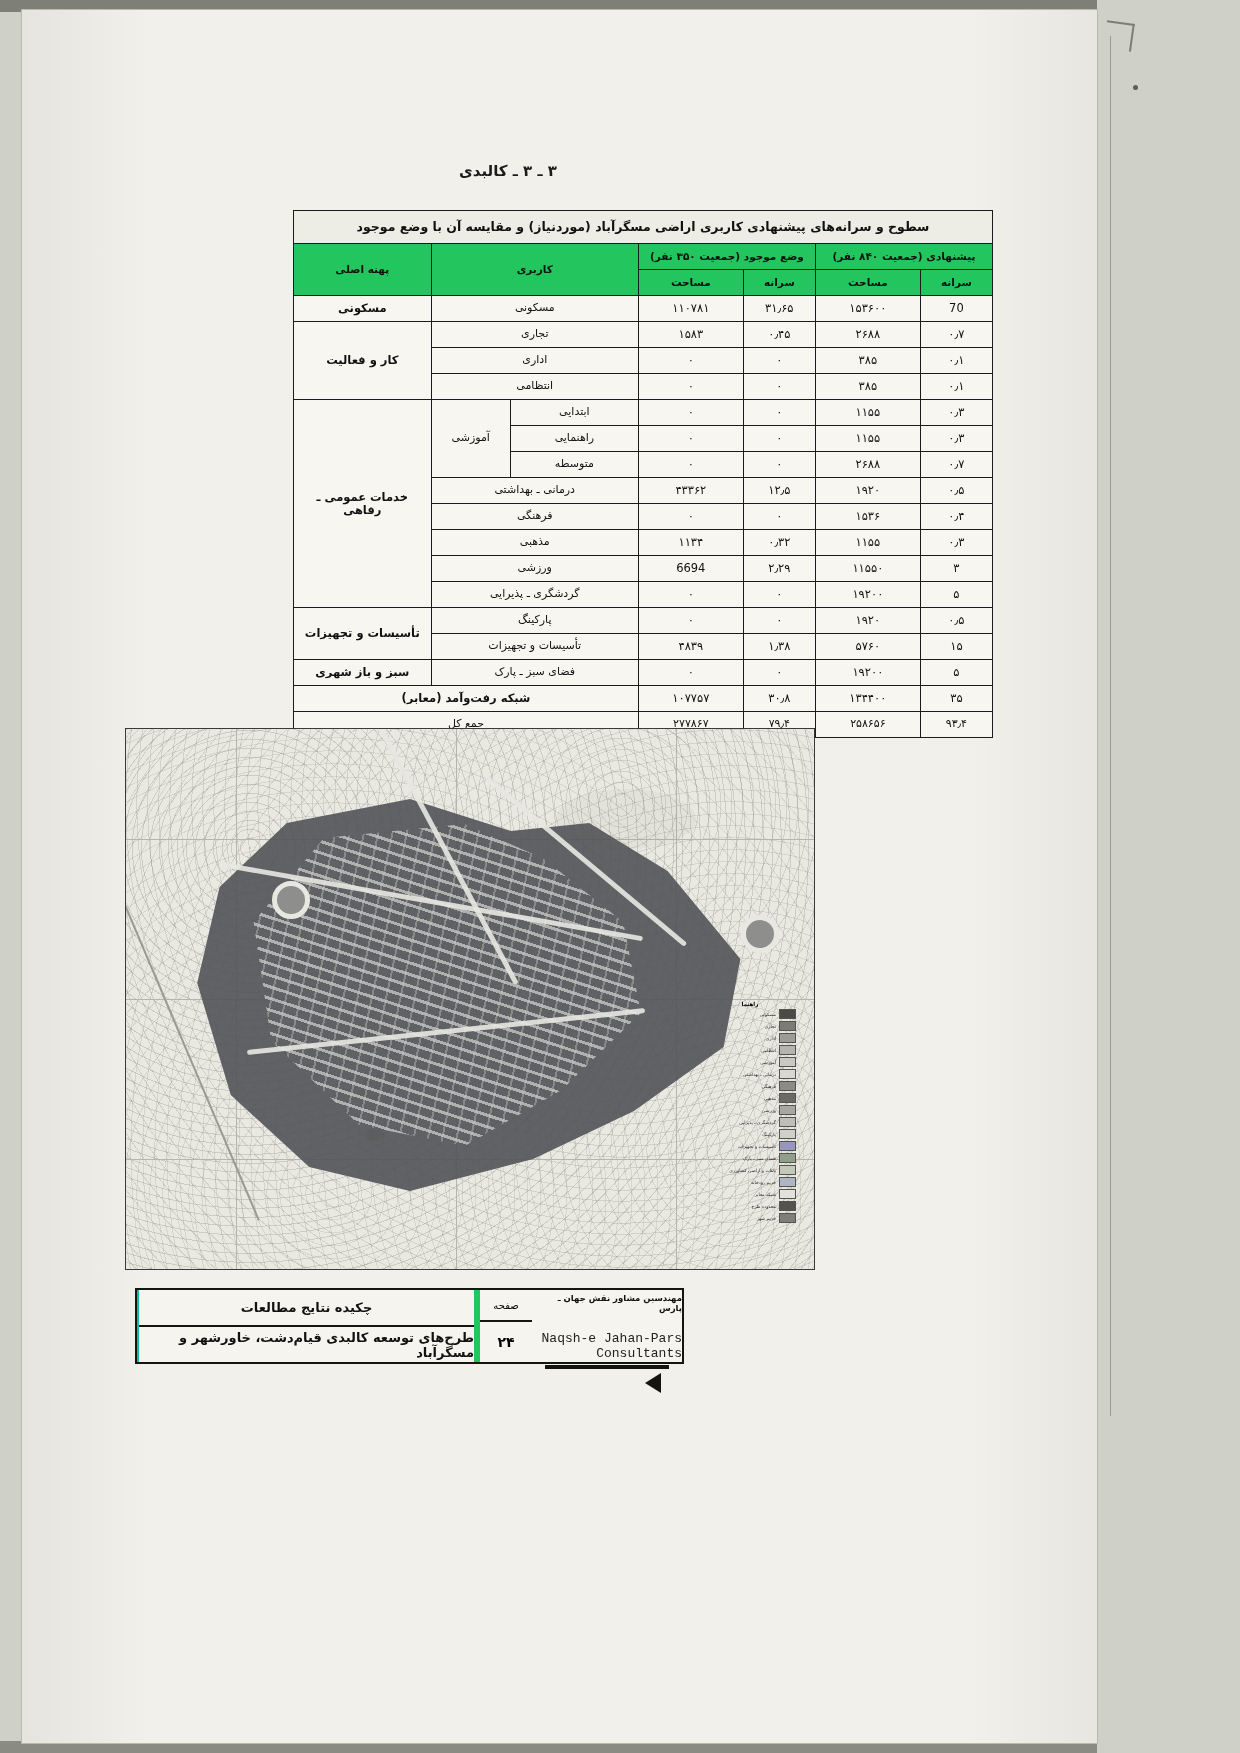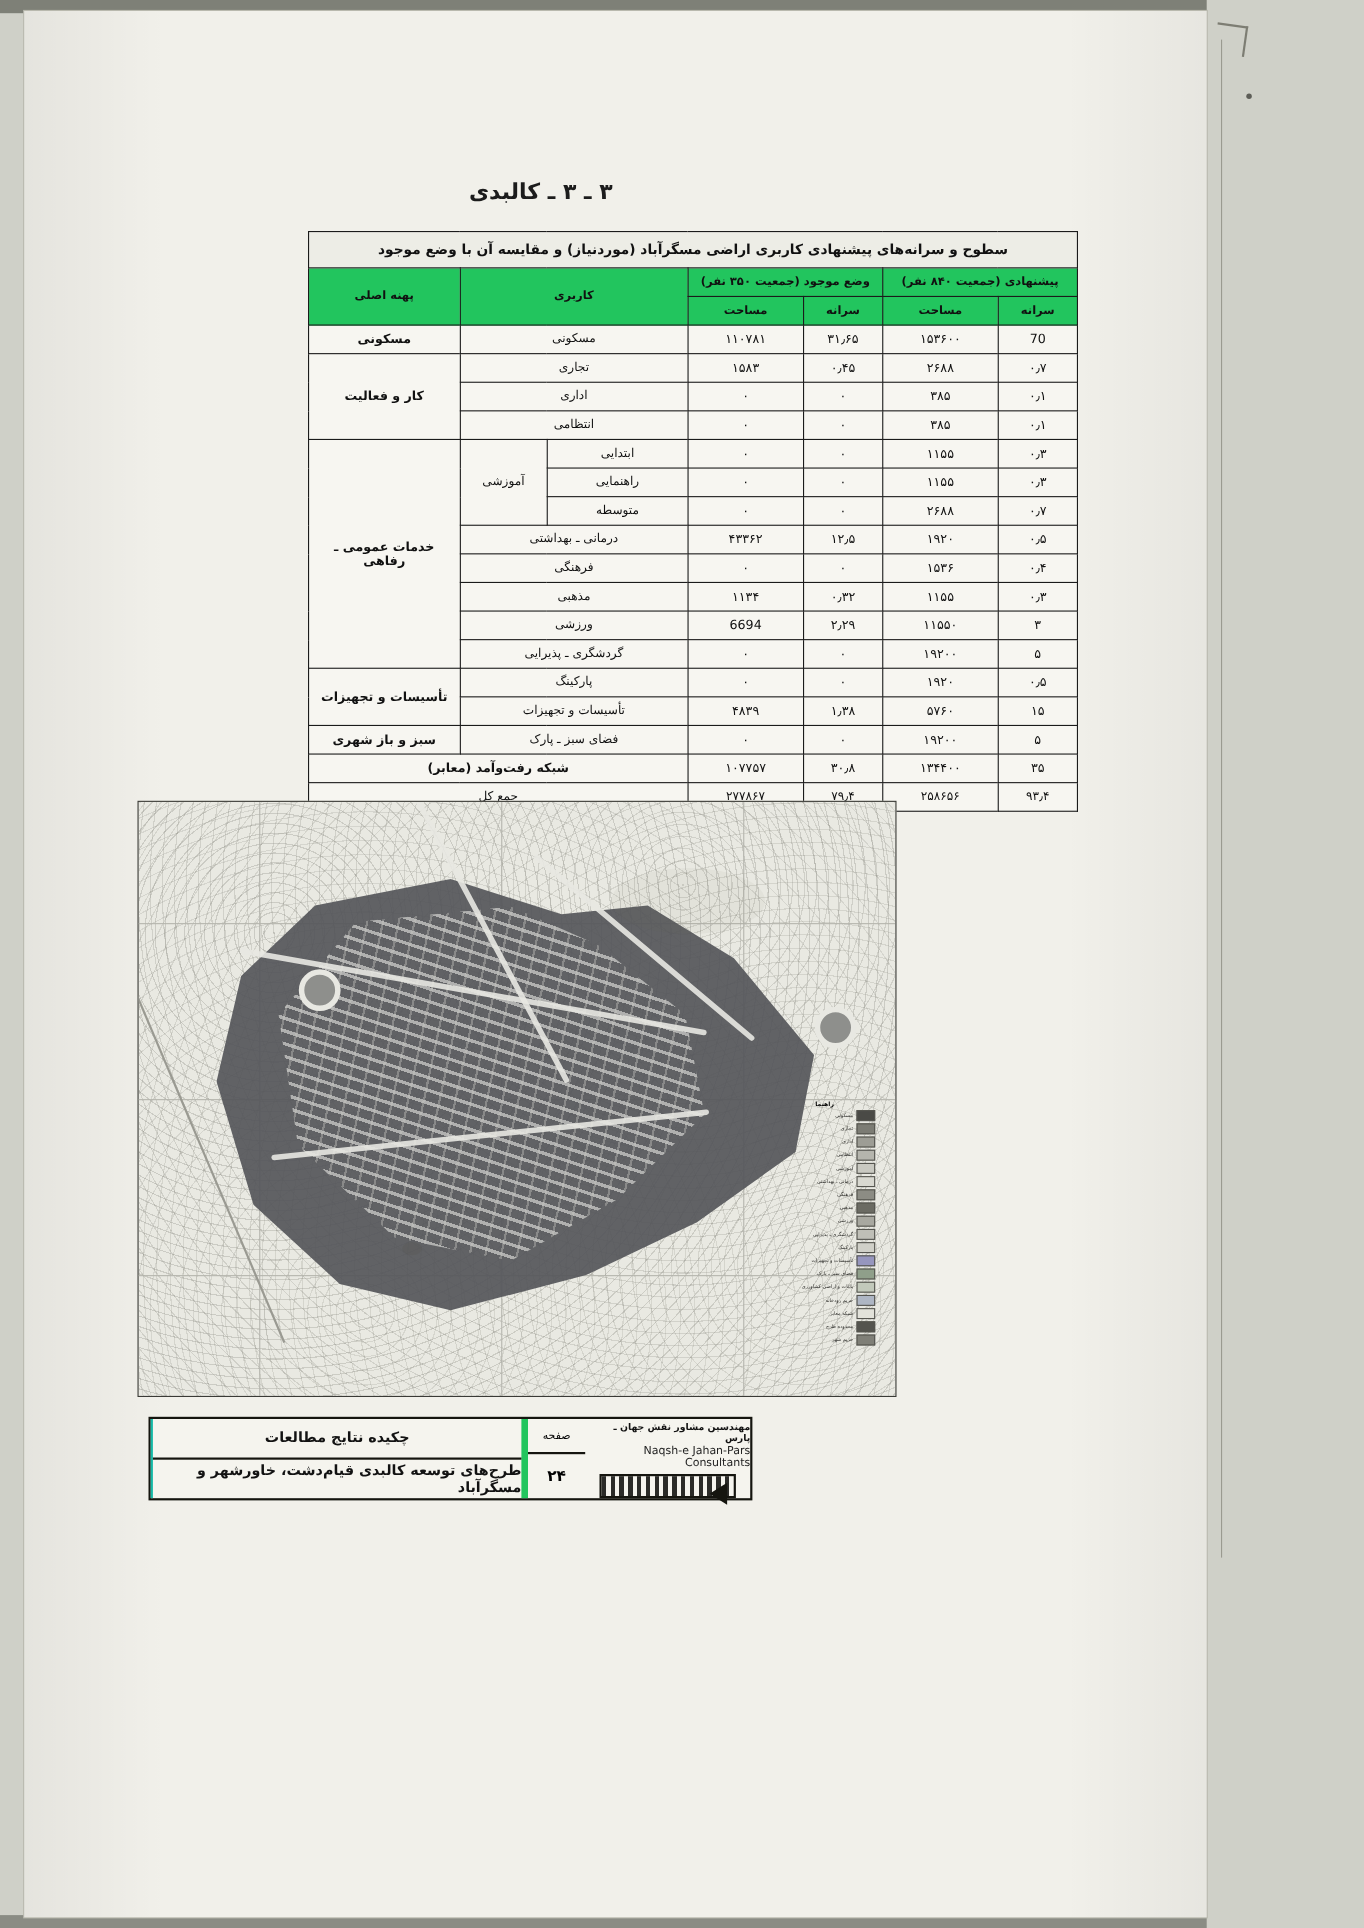--- a/index.html
+++ b/index.html
@@ -42,27 +42,27 @@
     position:absolute;left:0;top:0;width:1240px;height:12px;background:#7e8077;
   }
   .bottom-band{
     position:absolute;left:0;top:1741px;width:1240px;height:12px;background:#8a8c84;
   }
 
   
   .heading{
     position:absolute;top:152px;right:540px;
     font-family:"DejaVu Sans", sans-serif;
-    font-size:20px;font-weight:bold;color:#1c1c1c;
+    font-size:15px;font-weight:bold;color:#1c1c1c;
     letter-spacing:.5px;
   }
 
   
   .tbl-wrap{
-    position:absolute;right:117px;top:200px;width:630px;
+    position:absolute;right:104px;top:200px;width:630px;
   }
   table.main{
     border-collapse:collapse;width:700px;
     background:#f7f6f1;
     font-size:11px;color:#111;
     table-layout:fixed;
   }
   table.main td,table.main th{
     border:1px solid #1b1b1b;
     text-align:center;
@@ -151,21 +151,21 @@
   .f-title div:first-child{border-bottom:2px solid #15150f;}
   .f-page{
     width:52px;display:flex;flex-direction:column;border-left:6px solid #22c55e;
   }
   .f-page .lbl{height:30px;display:flex;align-items:center;justify-content:center;font-size:10px;border-bottom:2px solid #15150f;}
   .f-page .val{flex:1;display:flex;align-items:center;justify-content:center;font-size:14px;font-weight:bold;}
   .f-logo{
     width:150px;display:flex;flex-direction:column;align-items:center;justify-content:flex-start;padding-top:3px;
   }
   .f-logo .ln1{font-size:8.5px;font-weight:bold;color:#111;}
-  .f-logo .ln2{font-size:10px;color:#222;margin-top:1px;}
+  .f-logo .ln2{font-size:13px;color:#222;margin-top:18px;font-family:Liberation Mono, monospace;}
   .f-logo .mark{
     margin-top:4px;width:120px;height:34px;border:2px solid #15150f;
     background:
       repeating-linear-gradient(90deg,#2b2b28 0 4px,#f5f4ee 4px 8px);
     position:relative;
   }
   .f-logo .mark:after{
     content:"";position:absolute;right:6px;top:6px;width:0;height:0;
     border-top:10px solid transparent;border-bottom:10px solid transparent;border-right:16px solid #15150f;
   }

